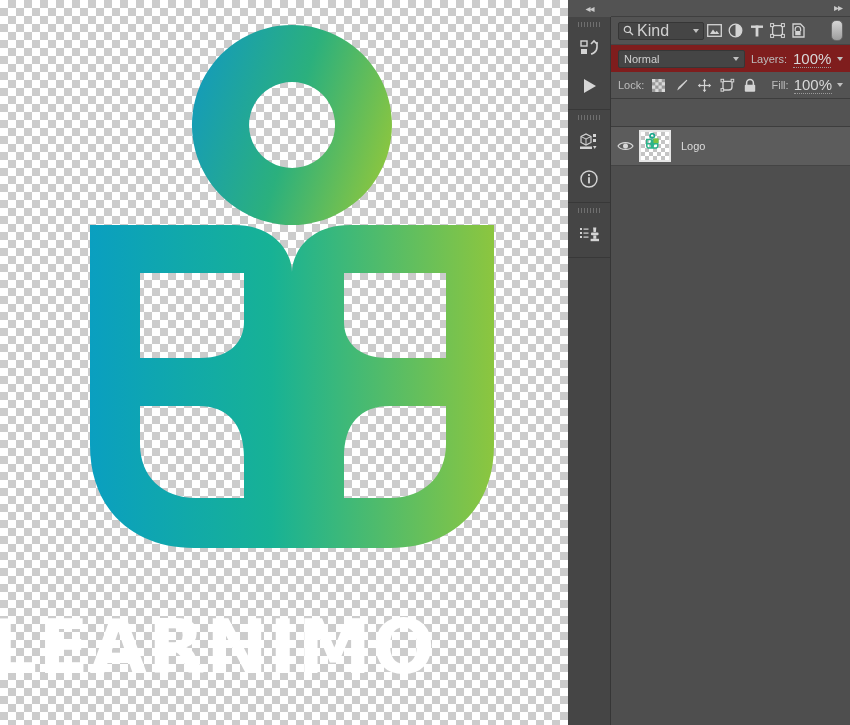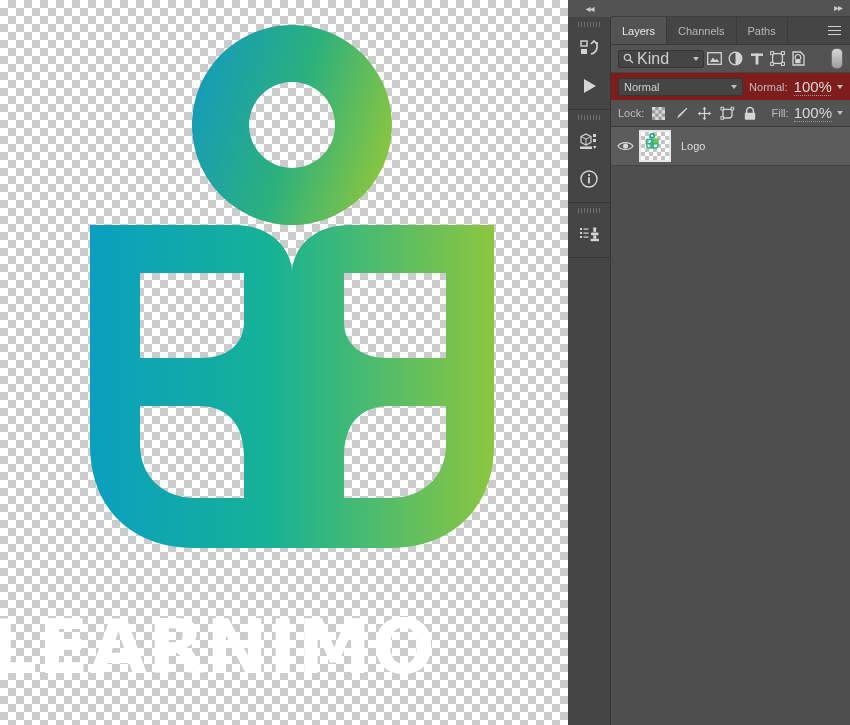--- a/index.html
+++ b/index.html
@@ -316,28 +316,20 @@
             <rect x="13" y="8.6" width="7.5" height="2.6" rx="0.8" fill="#d4d4d4"></rect>
             <rect x="15.3" y="11.4" width="3" height="3.4" fill="#d4d4d4"></rect>
             <rect x="12.6" y="14.8" width="8.4" height="2.4" fill="#d4d4d4"></rect>
           </svg>
         </div>
       </div>
     </div>
 
     <div id="panel">
 
-      <div id="tab-bar">
-        <div class="tab active">Layers</div>
-        <div class="tab">Channels</div>
-        <div class="tab">Paths</div>
-        <div id="panel-menu">
-            <i></i>
-          </div>
-      </div>
 
       <div id="filter-row">
         <div id="kind-select">
           <span class="mag">
             <svg width="11" height="11" viewBox="0 0 11 11">
               <circle cx="4.4" cy="4.4" r="3.1" fill="none" stroke="#d0d0d0" stroke-width="1.2"></circle>
               <line x1="6.7" y1="6.7" x2="10" y2="10" stroke="#d0d0d0" stroke-width="1.3"></line>
             </svg>
           </span>
           <span class="lbl">Kind</span>
@@ -379,21 +371,21 @@
           </svg>
         </div>
         <div id="filter-toggle"></div>
       </div>
 
       <div id="blend-row">
         <div id="blend-select">
           <span class="lbl">Normal</span>
           <span class="caret"></span>
         </div>
-        <span class="fld-label">Normal:</span>
+        <span class="fld-label">Layers:</span>
         <span class="num-field">100%</span>
         <span class="caret"></span>
       </div>
 
       <div id="lock-row">
         <span class="fld-label">Lock:</span>
 
         <div class="lock-ico">
           <svg width="13" height="13" viewBox="0 0 12 12">
             <rect x="0" y="0" width="12" height="12" fill="#9a9a9a"></rect>

